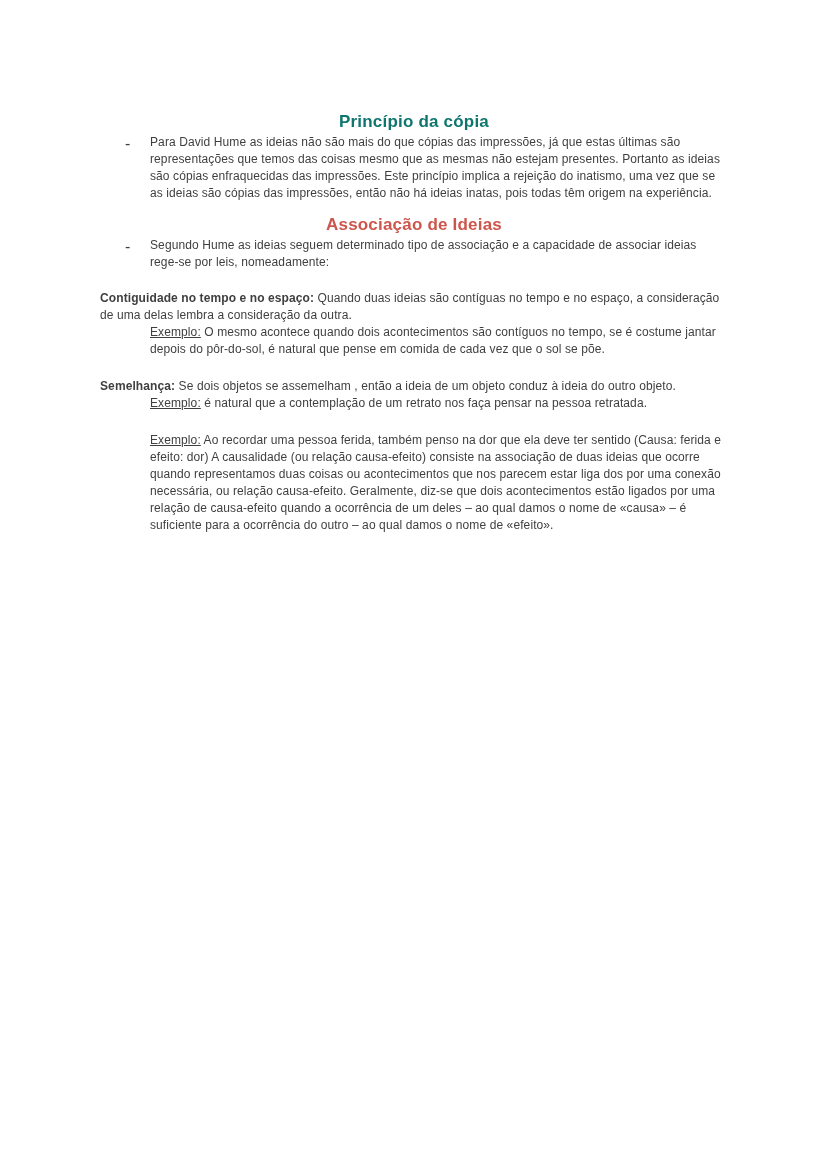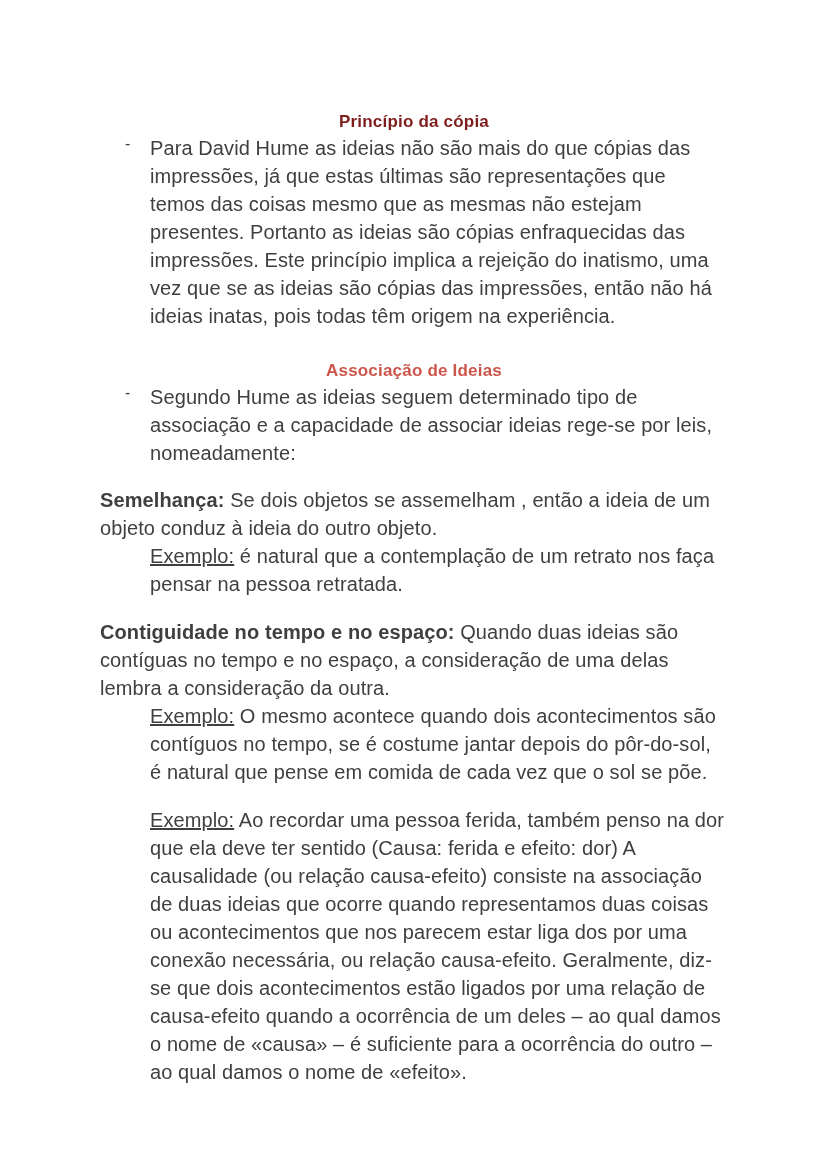--- a/index.html
+++ b/index.html
@@ -20,79 +20,79 @@
   .heading {
     margin: 0 0 2px 0;
     text-align: center;
     font-size: 17px;
     font-weight: bold;
     line-height: 20px;
     letter-spacing: 0.2px;
   }
   p { margin: 0; }
   .body-text {
-    font-size: 20px;
-    line-height: 28px;
+    font-size: 12px;
+    line-height: 17px;
     letter-spacing: 0.1px;
   }
   .bullet {
     display: flex;
     align-items: flex-start;
     padding-left: 25px;
   }
   .bullet .dash {
     flex: 0 0 25px;
     font-size: 16px;
     line-height: 19.6px;
   }
   .bullet .bullet-text {
     width: 575px;
   }
-  .section-2 { margin-top: 31px; }
+  .section-2 { margin-top: 13px; }
   .laws { margin-top: 19px; }
   .law + .law { margin-top: 20px; }
   .law-def { width: 628px; }
   .term { font-weight: bold; }
   .example {
     margin-left: 50px;
     width: 576px;
   }
   .ex-label { text-decoration: underline; }
 </style>
 </head>
 <body>
 
 <div class="page">
 
   <section class="section-1">
-    <h1 class="heading" style="color: #7f1d1d;">Princípio da cópia</h1>
+    <h1 class="heading" style="color: #0f766e;">Princípio da cópia</h1>
     <div class="bullet">
       <span class="dash">-</span>
       <p class="bullet-text body-text">Para David Hume as ideias não são mais do que cópias das impressões, já que estas últimas são representações que temos das coisas mesmo que as mesmas não estejam presentes. Portanto as ideias são cópias enfraquecidas das impressões. Este princípio implica a rejeição do inatismo, uma vez que se as ideias são cópias das impressões, então não há ideias inatas, pois todas têm origem na experiência.</p>
     </div>
   </section>
 
   <section class="section-2">
     <h1 class="heading" style="color: rgb(205, 86, 76);">Associação de Ideias</h1>
     <div class="bullet">
       <span class="dash">-</span>
       <p class="bullet-text body-text">Segundo Hume as ideias seguem determinado tipo de associação e a capacidade de associar ideias rege-se por leis, nomeadamente:</p>
     </div>
   </section>
 
   <div class="laws">
 
     <div class="law">
-      <p class="law-def body-text"><span class="term">Semelhança:</span><span> Se dois objetos se assemelham , então a ideia de um objeto conduz à ideia do outro objeto.</span></p>
-      <p class="example body-text"><span class="ex-label">Exemplo:</span><span> é natural que a contemplação de um retrato nos faça pensar na pessoa retratada.</span></p>
+      <p class="law-def body-text"><span class="term">Contiguidade no tempo e no espaço:</span><span> Quando duas ideias são contíguas no tempo e no espaço, a consideração de uma delas lembra a consideração da outra.</span></p>
+      <p class="example body-text"><span class="ex-label">Exemplo:</span><span> O mesmo acontece quando dois acontecimentos são contíguos no tempo, se é costume jantar depois do pôr-do-sol, é natural que pense em comida de cada vez que o sol se põe.</span></p>
     </div>
 
     <div class="law">
-      <p class="law-def body-text"><span class="term">Contiguidade no tempo e no espaço:</span><span> Quando duas ideias são contíguas no tempo e no espaço, a consideração de uma delas lembra a consideração da outra.</span></p>
-      <p class="example body-text"><span class="ex-label">Exemplo:</span><span> O mesmo acontece quando dois acontecimentos são contíguos no tempo, se é costume jantar depois do pôr-do-sol, é natural que pense em comida de cada vez que o sol se põe.</span></p>
+      <p class="law-def body-text"><span class="term">Semelhança:</span><span> Se dois objetos se assemelham , então a ideia de um objeto conduz à ideia do outro objeto.</span></p>
+      <p class="example body-text"><span class="ex-label">Exemplo:</span><span> é natural que a contemplação de um retrato nos faça pensar na pessoa retratada.</span></p>
     </div>
 
     <div class="law">
       <p class="example body-text"><span class="ex-label">Exemplo:</span><span> Ao recordar uma pessoa ferida, também penso na dor que ela deve ter sentido (Causa: ferida e efeito: dor) A causalidade (ou relação causa-efeito) consiste na associação de duas ideias que ocorre quando representamos duas coisas ou acontecimentos que nos parecem estar liga dos por uma conexão necessária, ou relação causa-efeito. Geralmente, diz-se que dois acontecimentos estão ligados por uma relação de causa-efeito quando a ocorrência de um deles – ao qual damos o nome de «causa» – é suficiente para a ocorrência do outro – ao qual damos o nome de «efeito».</span></p>
     </div>
 
   </div>
 
 </div>
 

